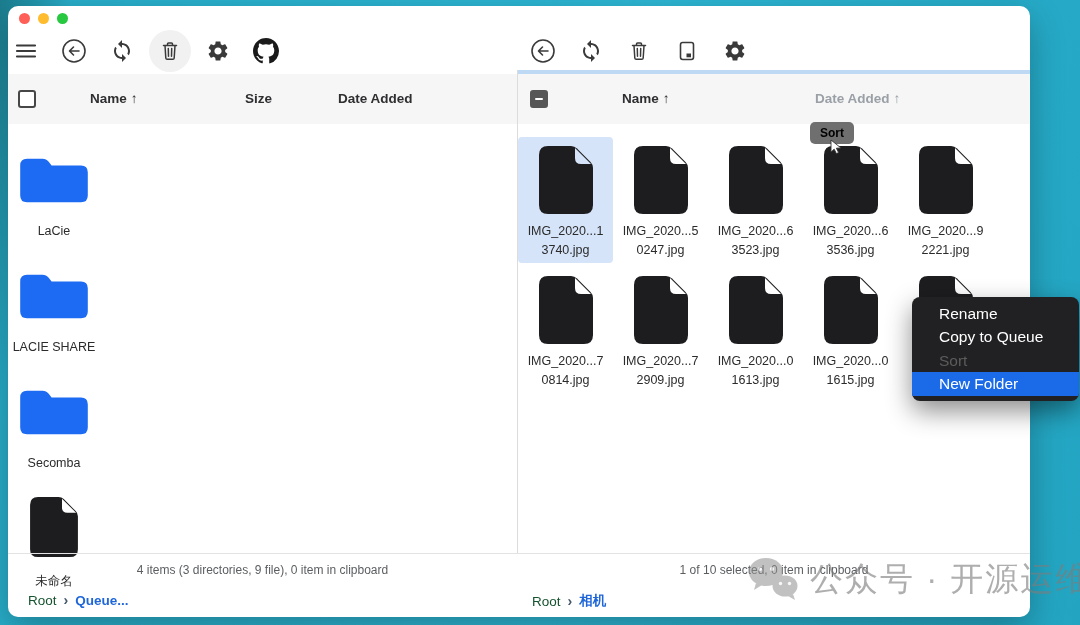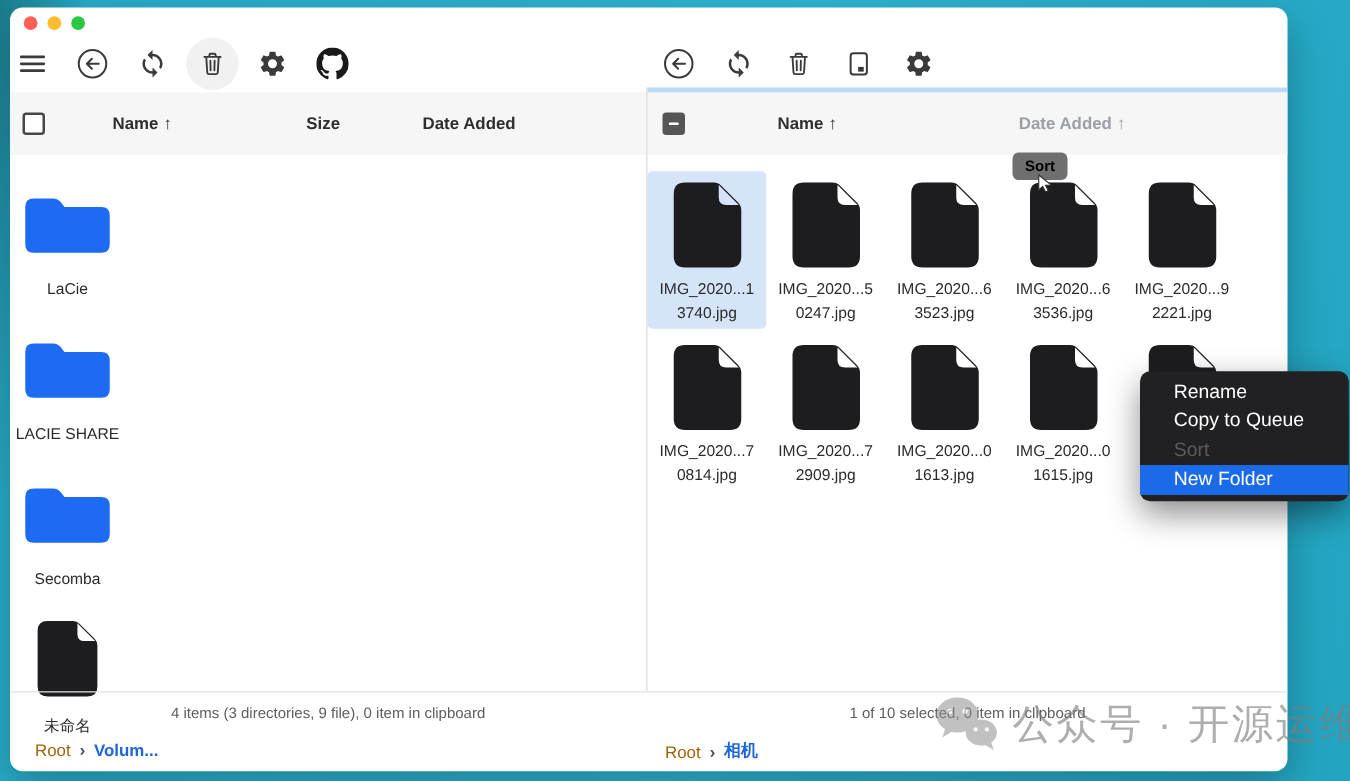--- a/index.html
+++ b/index.html
@@ -41,21 +41,21 @@
   .checkbox.indeterminate::after { content:""; position:absolute; left:3px; top:6px; width:8px; height:2.2px; background:#fff; border-radius:1px; }
   
   .v-divider { position:absolute; left:509px; top:64px; width:1px; height:483px; background:#dcdcdc; }
   .status-sep { position:absolute; left:0; top:547px; width:1022px; height:1px; background:#e3e3e3; }
   .status-text { position:absolute; top:557px; font-size:12px; color:#5b5e61; text-align:center; }
   .status-text.st-left { left:0; width:509px; }
   .status-text.st-right { left:510px; width:512px; }
   .breadcrumb { position:absolute; top:586px; font-size:13.5px; display:flex; align-items:center; gap:7px; }
   .breadcrumb.bc-left { left:20px; }
   .breadcrumb.bc-right { left:524px; }
-  .bc-root { color:#a16207; cursor:pointer; }
+  .bc-root { color:#14532d; cursor:pointer; }
   .bc-sep { color:#44566b; font-weight:bold; font-size:14px; }
   .bc-current { color:#1f66d9; font-weight:bold; cursor:pointer; }
   
   .grid { position:absolute; display:flex; }
   .grid.g-left { left:1px; top:134px;flex-direction:column; }
   .grid.g-right1 { left:510px; top:131px; }
   .grid.g-right2 { left:510px; top:261px; }
   .tile { display:flex; flex-direction:column; align-items:center; cursor:pointer; }
   .tile.t-folder { width:90px; height:116px; }
   .tile.t-file { width:95px; height:126px; border-radius:4px; padding-top:8px; }
@@ -273,21 +273,21 @@
 
   <div class="v-divider"></div>
   <div class="status-sep"></div>
 
   <div class="status-text st-left">4 items (3 directories, 9 file), 0 item in clipboard</div>
   <div class="status-text st-right">1 of 10 selected, 0 item in clipboard</div>
 
   <div class="breadcrumb bc-left">
     <span class="bc-root">Root</span>
     <span class="bc-sep">›</span>
-    <span class="bc-current">Volum...</span>
+    <span class="bc-current">Queue...</span>
   </div>
   <div class="breadcrumb bc-right">
     <span class="bc-root">Root</span>
     <span class="bc-sep">›</span>
     <span class="bc-current">相机</span>
   </div>
 
 </div>
 
 <div class="sort-tooltip">Sort</div>

